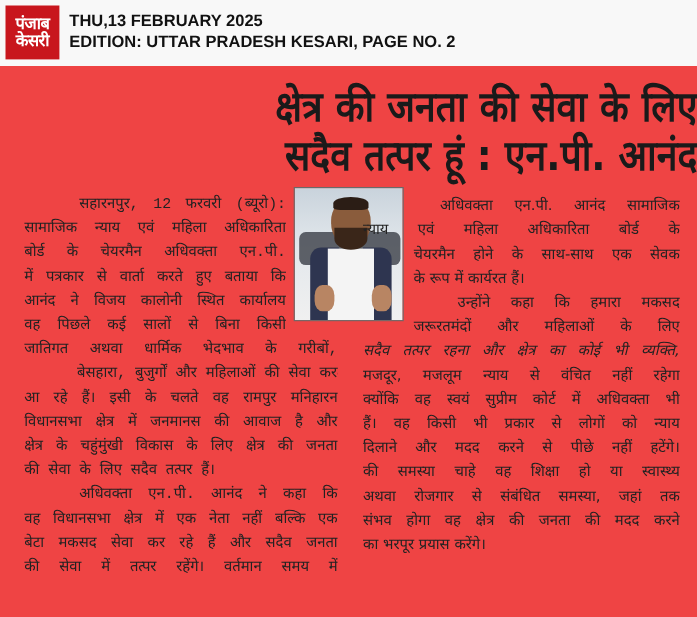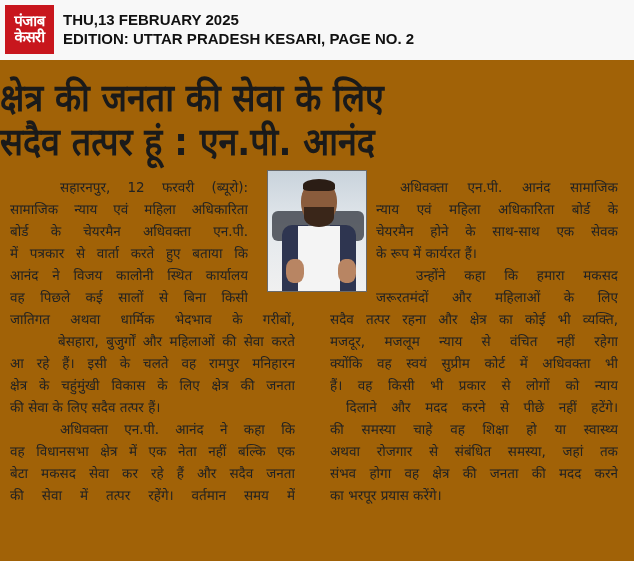--- a/index.html
+++ b/index.html
@@ -5,21 +5,21 @@
     html, body {
       margin: 0;
       padding: 0;
       width: 634px;
       height: 561px;
       overflow: hidden;
       background: #ffffff;
       font-family: "DejaVu Sans", sans-serif;
       color: #1e1e1e;
     }
-    .page { position: relative; width: 634px; height: 561px; background: #a16207; overflow: hidden; }
+    .page { position: relative; width: 634px; height: 561px; background: #ef4444; overflow: hidden; }
 
     
     .header {
       position: absolute; left: 0; top: 0; width: 634px; height: 60px;
       background: #f8f8f8;
     }
     .logo {
       position: absolute; left: 5px; top: 5px; width: 49px; height: 49px;
       background: #c8161d;
       display: flex; flex-direction: column; align-items: center; justify-content: center;
@@ -30,42 +30,42 @@
       position: absolute; left: 63px; top: 10px;
       font-family: "Liberation Sans", sans-serif;
       font-size: 15px; font-weight: bold; color: #111111;
       line-height: 19px;
     }
     .meta div { white-space: nowrap; }
 
     
     .headline {
       position: absolute; left: 0; top: 76px; width: 634px;
-      text-align: left;
+      text-align: right;
       font-family: "DejaVu Sans", sans-serif;
       font-weight: bold;
       font-size: 34px;
       line-height: 44px;
       color: #1a1a1a;
       letter-spacing: 0px;
     }
     .headline div { white-space: nowrap; transform: scaleY(1.12); }
 
     
     .col {
       position: absolute;
       font-family: "DejaVu Sans", sans-serif;
       font-size: 13.5px;
       line-height: 22px;
       color: #222222;
       text-align: justify;
     }
     .indent { text-indent: 50px; }
 
-    .col-left { left: 10px; top: 176px; width: 285px; }
+    .col-left { left: 22px; top: 176px; width: 285px; font-family: Liberation Mono, monospace; }
     .col-right { left: 330px; top: 176px; width: 288px; }
 
     
     .photo {
       position: absolute; left: 267px; top: 170px; width: 100px; height: 122px;
       border: 1px solid #6a6a6a;
       box-sizing: border-box;
       overflow: hidden;
       background: linear-gradient(180deg, #c9d3dc 0%, #e3e8ec 45%, #f0f0f0 100%);
     }
@@ -143,46 +143,47 @@
     <div>
       <div class="ln indent" style="width:238px;text-align-last:justify;">सहारनपुर, 12 फरवरी (ब्यूरो):</div>
       <div class="ln" style="width:238px;text-align-last:justify;">सामाजिक न्याय एवं महिला अधिकारिता</div>
       <div class="ln" style="width:238px;text-align-last:justify;">बोर्ड के चेयरमैन अधिवक्ता एन.पी.</div>
       <div class="ln" style="width:238px;text-align-last:justify;">में पत्रकार से वार्ता करते हुए बताया कि</div>
       <div class="ln" style="width:238px;text-align-last:justify;">आनंद ने विजय कालोनी स्थित कार्यालय</div>
       <div class="ln" style="width:238px;text-align-last:justify;">वह पिछले कई सालों से बिना किसी</div>
       <div class="ln" style="text-align-last:justify;">जातिगत अथवा धार्मिक भेदभाव के गरीबों,</div>
       <div class="ln" style="text-align-last:justify;margin-left:48px;">बेसहारा, बुजुर्गों और महिलाओं की सेवा करते</div>
       <div class="ln" style="text-align-last:justify;">आ रहे हैं। इसी के चलते वह रामपुर मनिहारन</div>
+      <div class="ln" style="text-align-last:justify;">विधानसभा क्षेत्र में जनमानस की आवाज है और</div>
       <div class="ln" style="text-align-last:justify;">क्षेत्र के चहुंमुंखी विकास के लिए क्षेत्र की जनता</div>
       <div class="ln">की सेवा के लिए सदैव तत्पर हैं।</div>
     </div>
     <div>
       <div class="ln indent" style="text-align-last:justify;">अधिवक्ता एन.पी. आनंद ने कहा कि</div>
       <div class="ln" style="text-align-last:justify;">वह विधानसभा क्षेत्र में एक नेता नहीं बल्कि एक</div>
       <div class="ln" style="text-align-last:justify;">बेटा मकसद सेवा कर रहे हैं और सदैव जनता</div>
       <div class="ln" style="text-align-last:justify;">की सेवा में तत्पर रहेंगे। वर्तमान समय में</div>
     </div>
   </div>
 
   <div class="col col-right">
     <div>
       <div class="ln" style="margin-left:70px;text-align-last:justify;">अधिवक्ता एन.पी. आनंद सामाजिक</div>
-      <div class="ln" style="margin-left:46px;text-align-last:justify;">न्याय एवं महिला अधिकारिता बोर्ड के</div>
+      <div class="ln" style="text-align-last:justify;">न्याय एवं महिला अधिकारिता बोर्ड के</div>
       <div class="ln" style="margin-left:46px;text-align-last:justify;">चेयरमैन होने के साथ-साथ एक सेवक</div>
       <div class="ln" style="margin-left:46px;">के रूप में कार्यरत हैं।</div>
     </div>
     <div>
       <div class="ln" style="margin-left:86px;text-align-last:justify;">उन्होंने कहा कि हमारा मकसद</div>
       <div class="ln" style="margin-left:46px;text-align-last:justify;">जरूरतमंदों और महिलाओं के लिए</div>
-      <div class="ln" style="text-align-last:justify;">सदैव तत्पर रहना और क्षेत्र का कोई भी व्यक्ति,</div>
+      <div class="ln" style="text-align-last:justify;font-style:italic;">सदैव तत्पर रहना और क्षेत्र का कोई भी व्यक्ति,</div>
       <div class="ln" style="text-align-last:justify;">मजदूर, मजलूम न्याय से वंचित नहीं रहेगा</div>
       <div class="ln" style="text-align-last:justify;">क्योंकि वह स्वयं सुप्रीम कोर्ट में अधिवक्ता भी</div>
       <div class="ln" style="text-align-last:justify;">हैं। वह किसी भी प्रकार से लोगों को न्याय</div>
-      <div class="ln" style="text-align-last:justify;margin-left:16px;">दिलाने और मदद करने से पीछे नहीं हटेंगे।</div>
+      <div class="ln" style="text-align-last:justify;">दिलाने और मदद करने से पीछे नहीं हटेंगे।</div>
       <div class="ln" style="text-align-last:justify;">की समस्या चाहे वह शिक्षा हो या स्वास्थ्य</div>
       <div class="ln" style="text-align-last:justify;">अथवा रोजगार से संबंधित समस्या, जहां तक</div>
       <div class="ln" style="text-align-last:justify;">संभव होगा वह क्षेत्र की जनता की मदद करने</div>
       <div class="ln">का भरपूर प्रयास करेंगे।</div>
     </div>
   </div>
 
 </div>
 
 <style>

